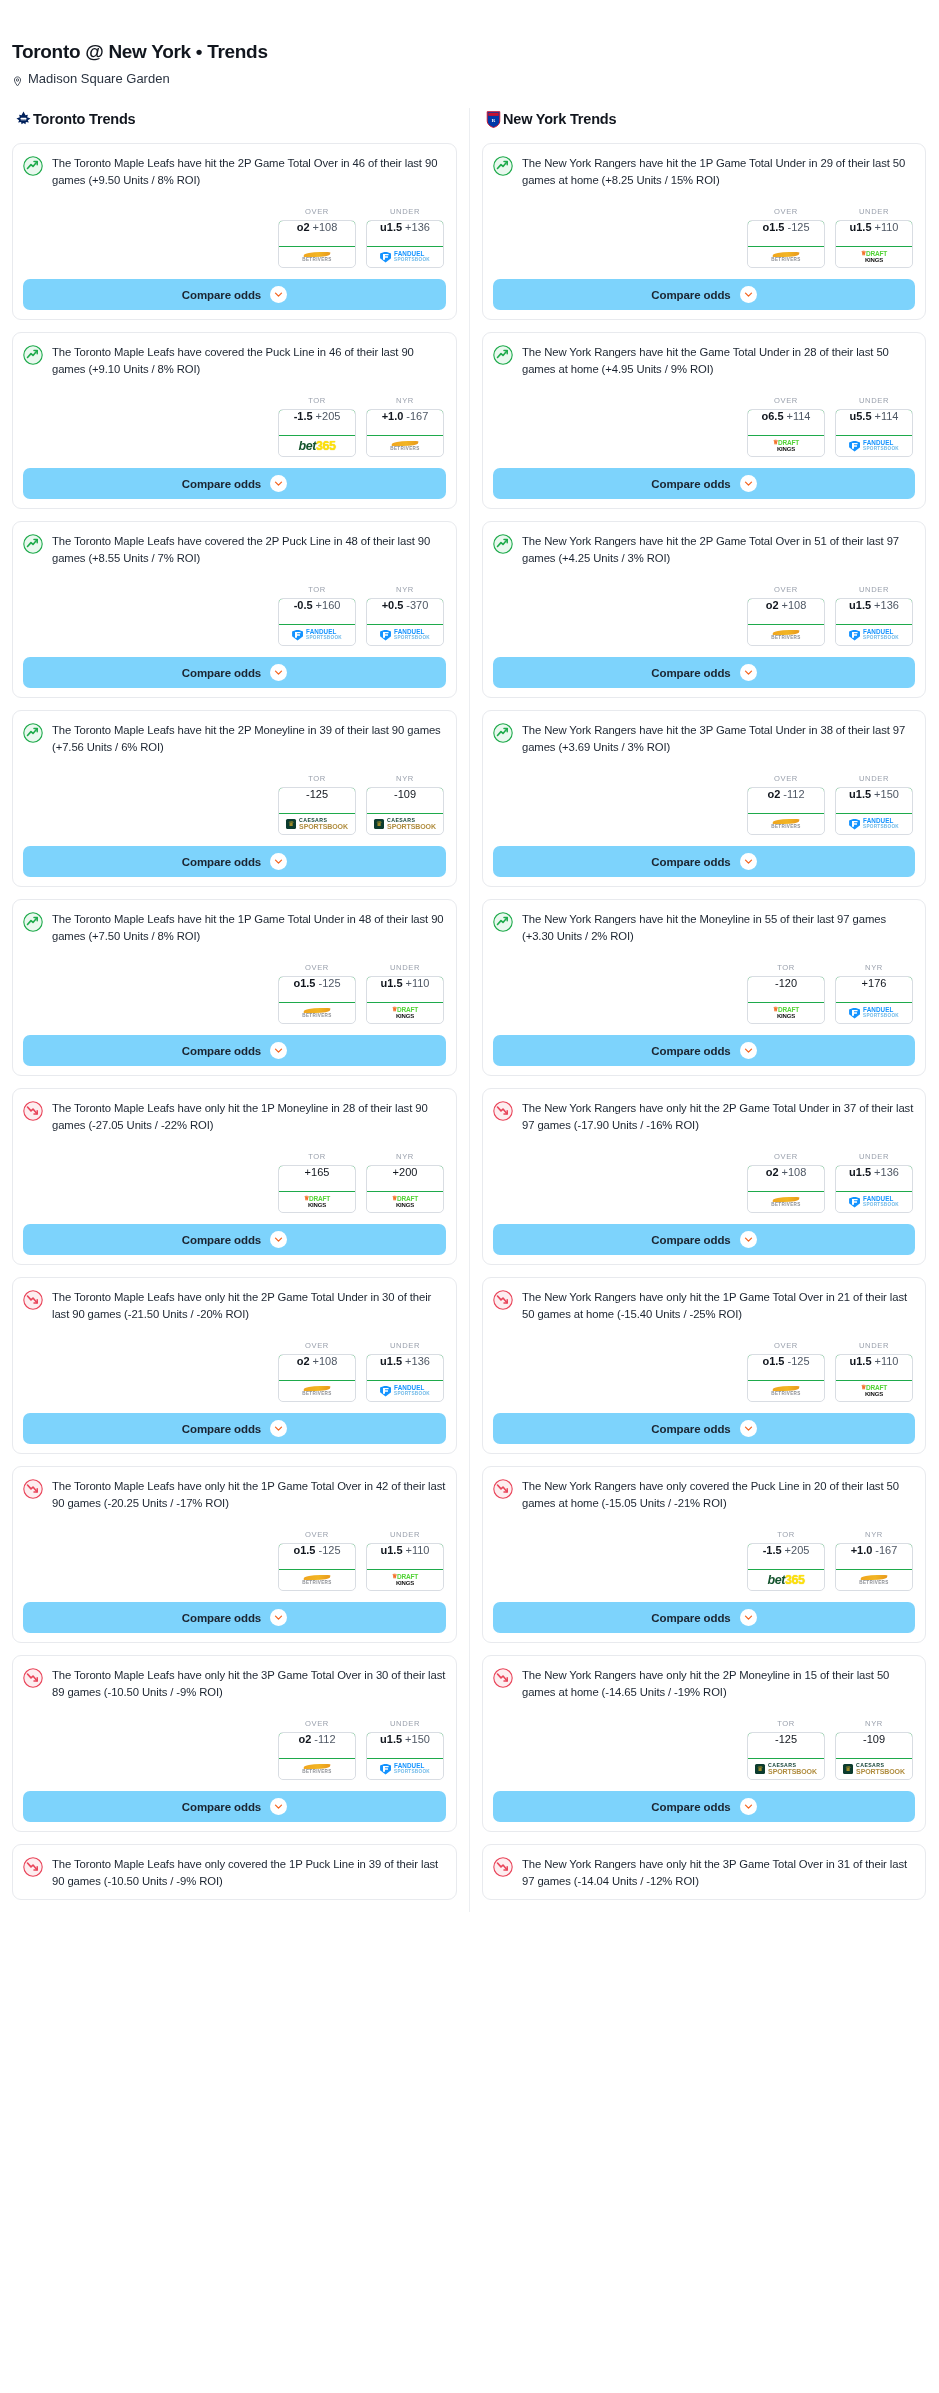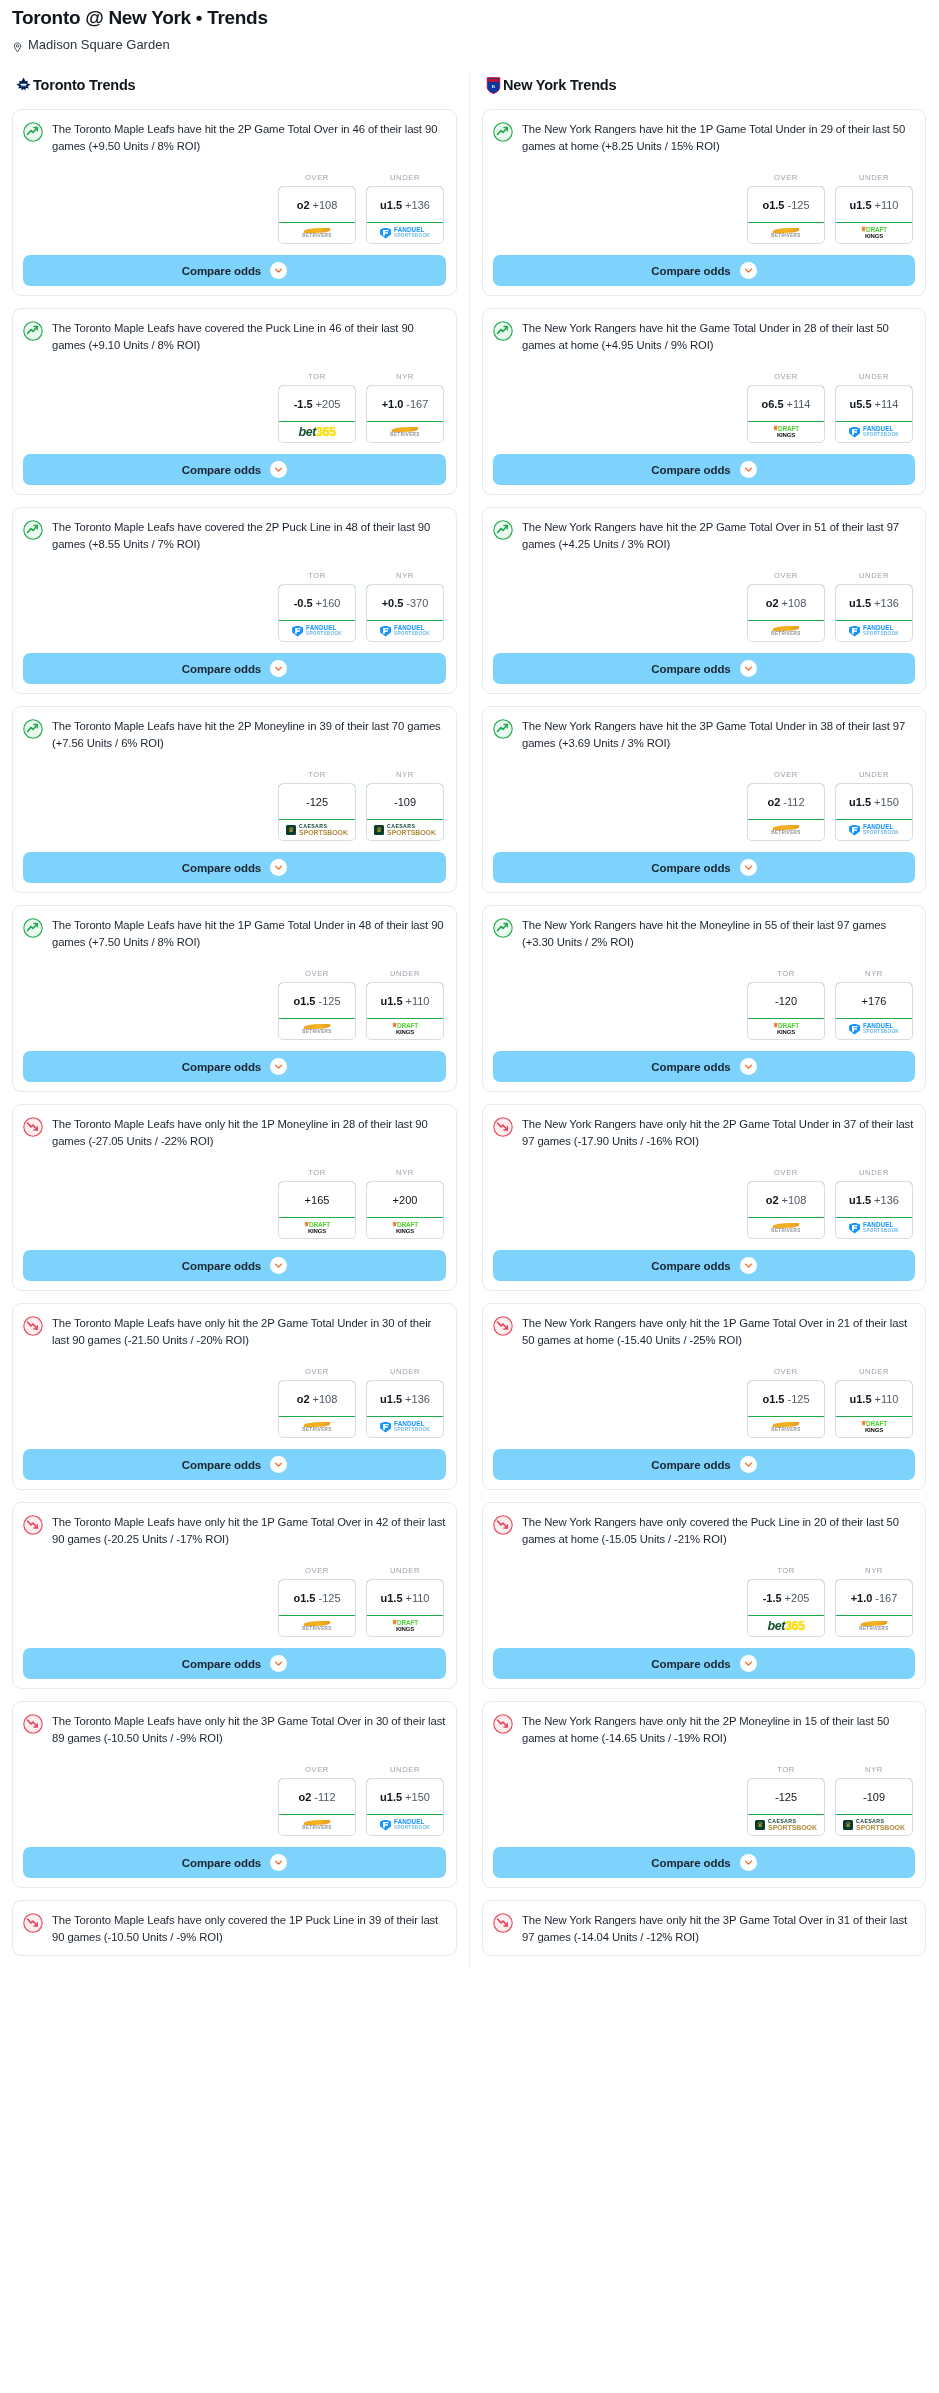--- a/index.html
+++ b/index.html
@@ -6,21 +6,21 @@
   html, body {
     width: 939px;
     background: #ffffff;
     font-family: "Liberation Sans", sans-serif;
     color: #1b2430;
     -webkit-font-smoothing: antialiased;
   }
   .page { width: 939px; padding: 0 0 0 0; }
 
   
-  .header { padding: 6px 12px 0 12px; }
+  .header { padding: 6px 12px 0 12px; margin-top: 34px; }
   .page-title {
     font-size: 19px;
     font-weight: bold;
     letter-spacing: -0.3px;
     color: #11161e;
     line-height: 24px;
   }
   .venue-row {
     display: flex;
     align-items: center;
@@ -91,23 +91,23 @@
   .odds-box {
     border: 1px solid #d9dde3;
     border-radius: 5px;
     overflow: hidden;
     background: #fff;
   }
   .odds-value {
     border: 1px solid #1eaa4b;
     border-radius: 5px 5px 0 0;
     margin: -1px -1px 0 -1px;
-    height: 37px;
+    height: 27px;
     display: flex;
-    align-items: center;
+    align-items: flex-start;
     justify-content: center;
     gap: 3px;
     font-size: 11px;
     background: #fff;
   }
   .odds-value .ln { font-weight: bold; color: #11161e; }
   .odds-value .pr { color: #4e5764; }
   .odds-value.single .ln { font-weight: normal; color: #11161e; }
   .book-wrap {
     height: 20px;
@@ -367,21 +367,21 @@
             </span>
           </div>
         </div>
         <div class="card">
           <div class="card-top">
             <span class="trend-icon"><svg viewBox="0 0 20 20" width="20" height="20">
                 <circle cx="10" cy="10" r="9.2" fill="#eaf8ef" stroke="#1eaa4b" stroke-width="1.1"></circle>
                 <path d="M4.5 12.5 L8 8.6 L10 10.4 L14 5.8" fill="none" stroke="#1eaa4b" stroke-width="1.6" stroke-linecap="round" stroke-linejoin="round"></path>
                 <path d="M11 5.6 L14.3 5.5 L14.2 8.8" fill="none" stroke="#1eaa4b" stroke-width="1.5" stroke-linecap="round" stroke-linejoin="round"></path>
               </svg></span>
-            <span class="trend-text">The Toronto Maple Leafs have hit the 2P Moneyline in 39 of their last 70 games (+7.56 Units / 6% ROI)</span>
+            <span class="trend-text">The Toronto Maple Leafs have hit the 2P Moneyline in 39 of their last 90 games (+7.56 Units / 6% ROI)</span>
           </div>
           <div class="odds-row">
             <div class="odds-cell">
               <div class="odds-label">TOR</div>
               <div class="odds-box">
                 <div class="odds-value single">
                   <span class="ln">-125</span>
                 </div>
                 <div class="book-wrap">
                   <span class="book bk-caesars">

